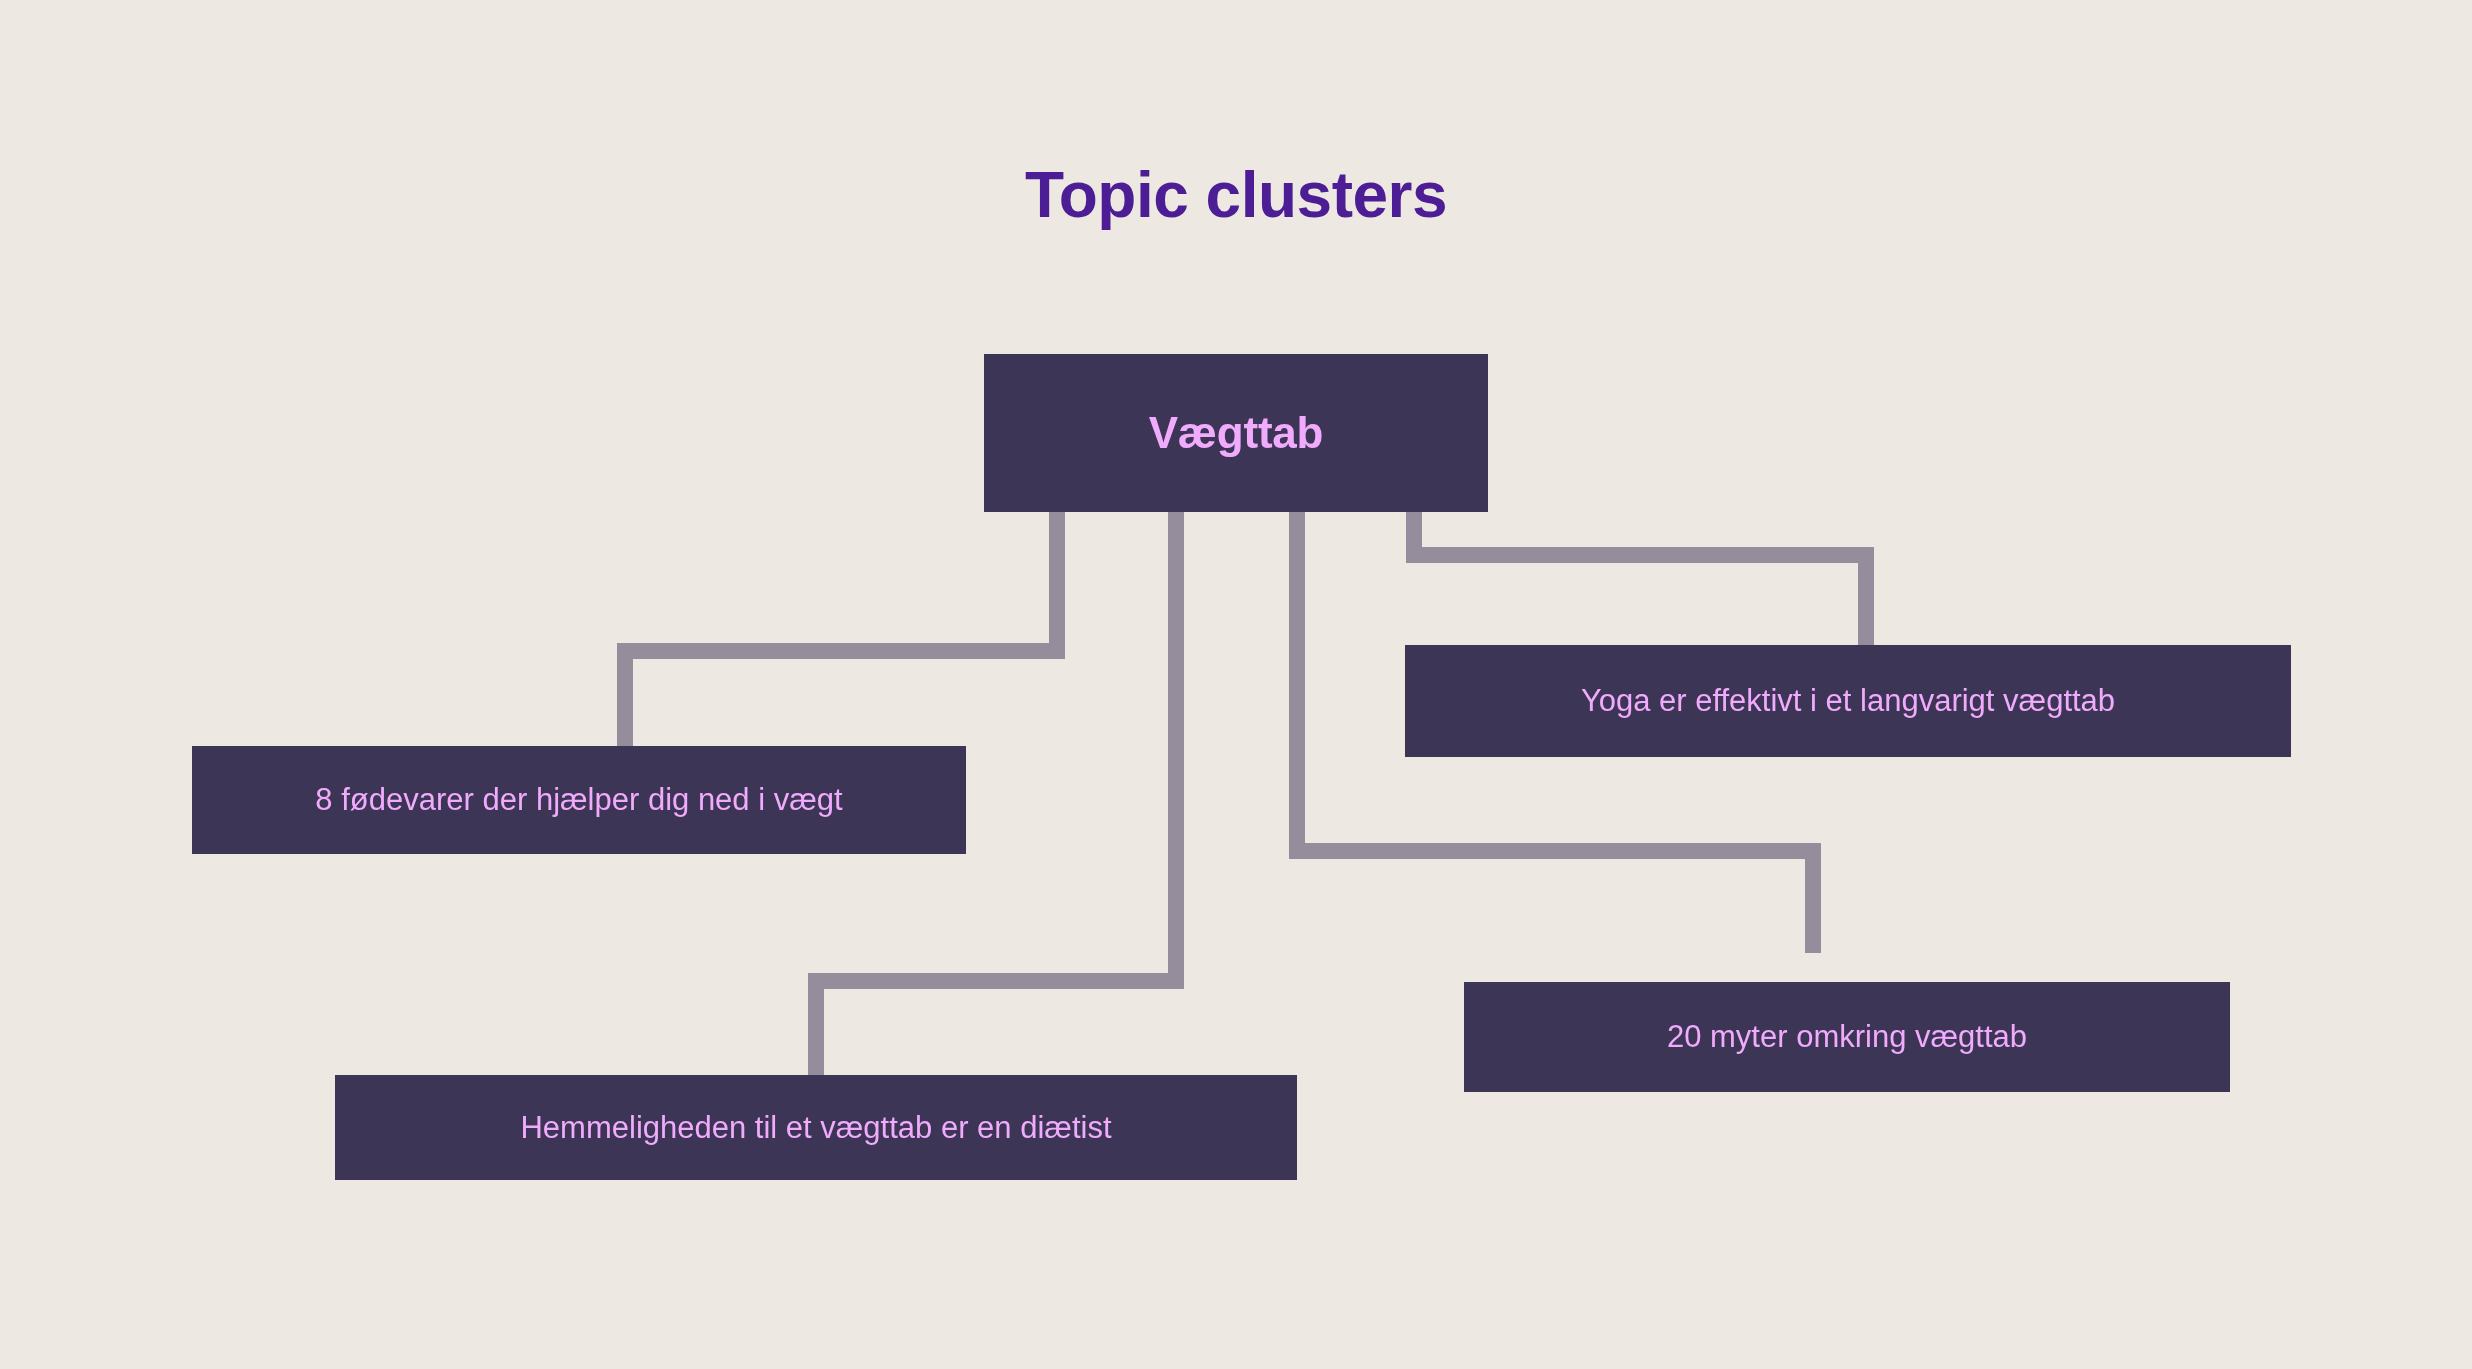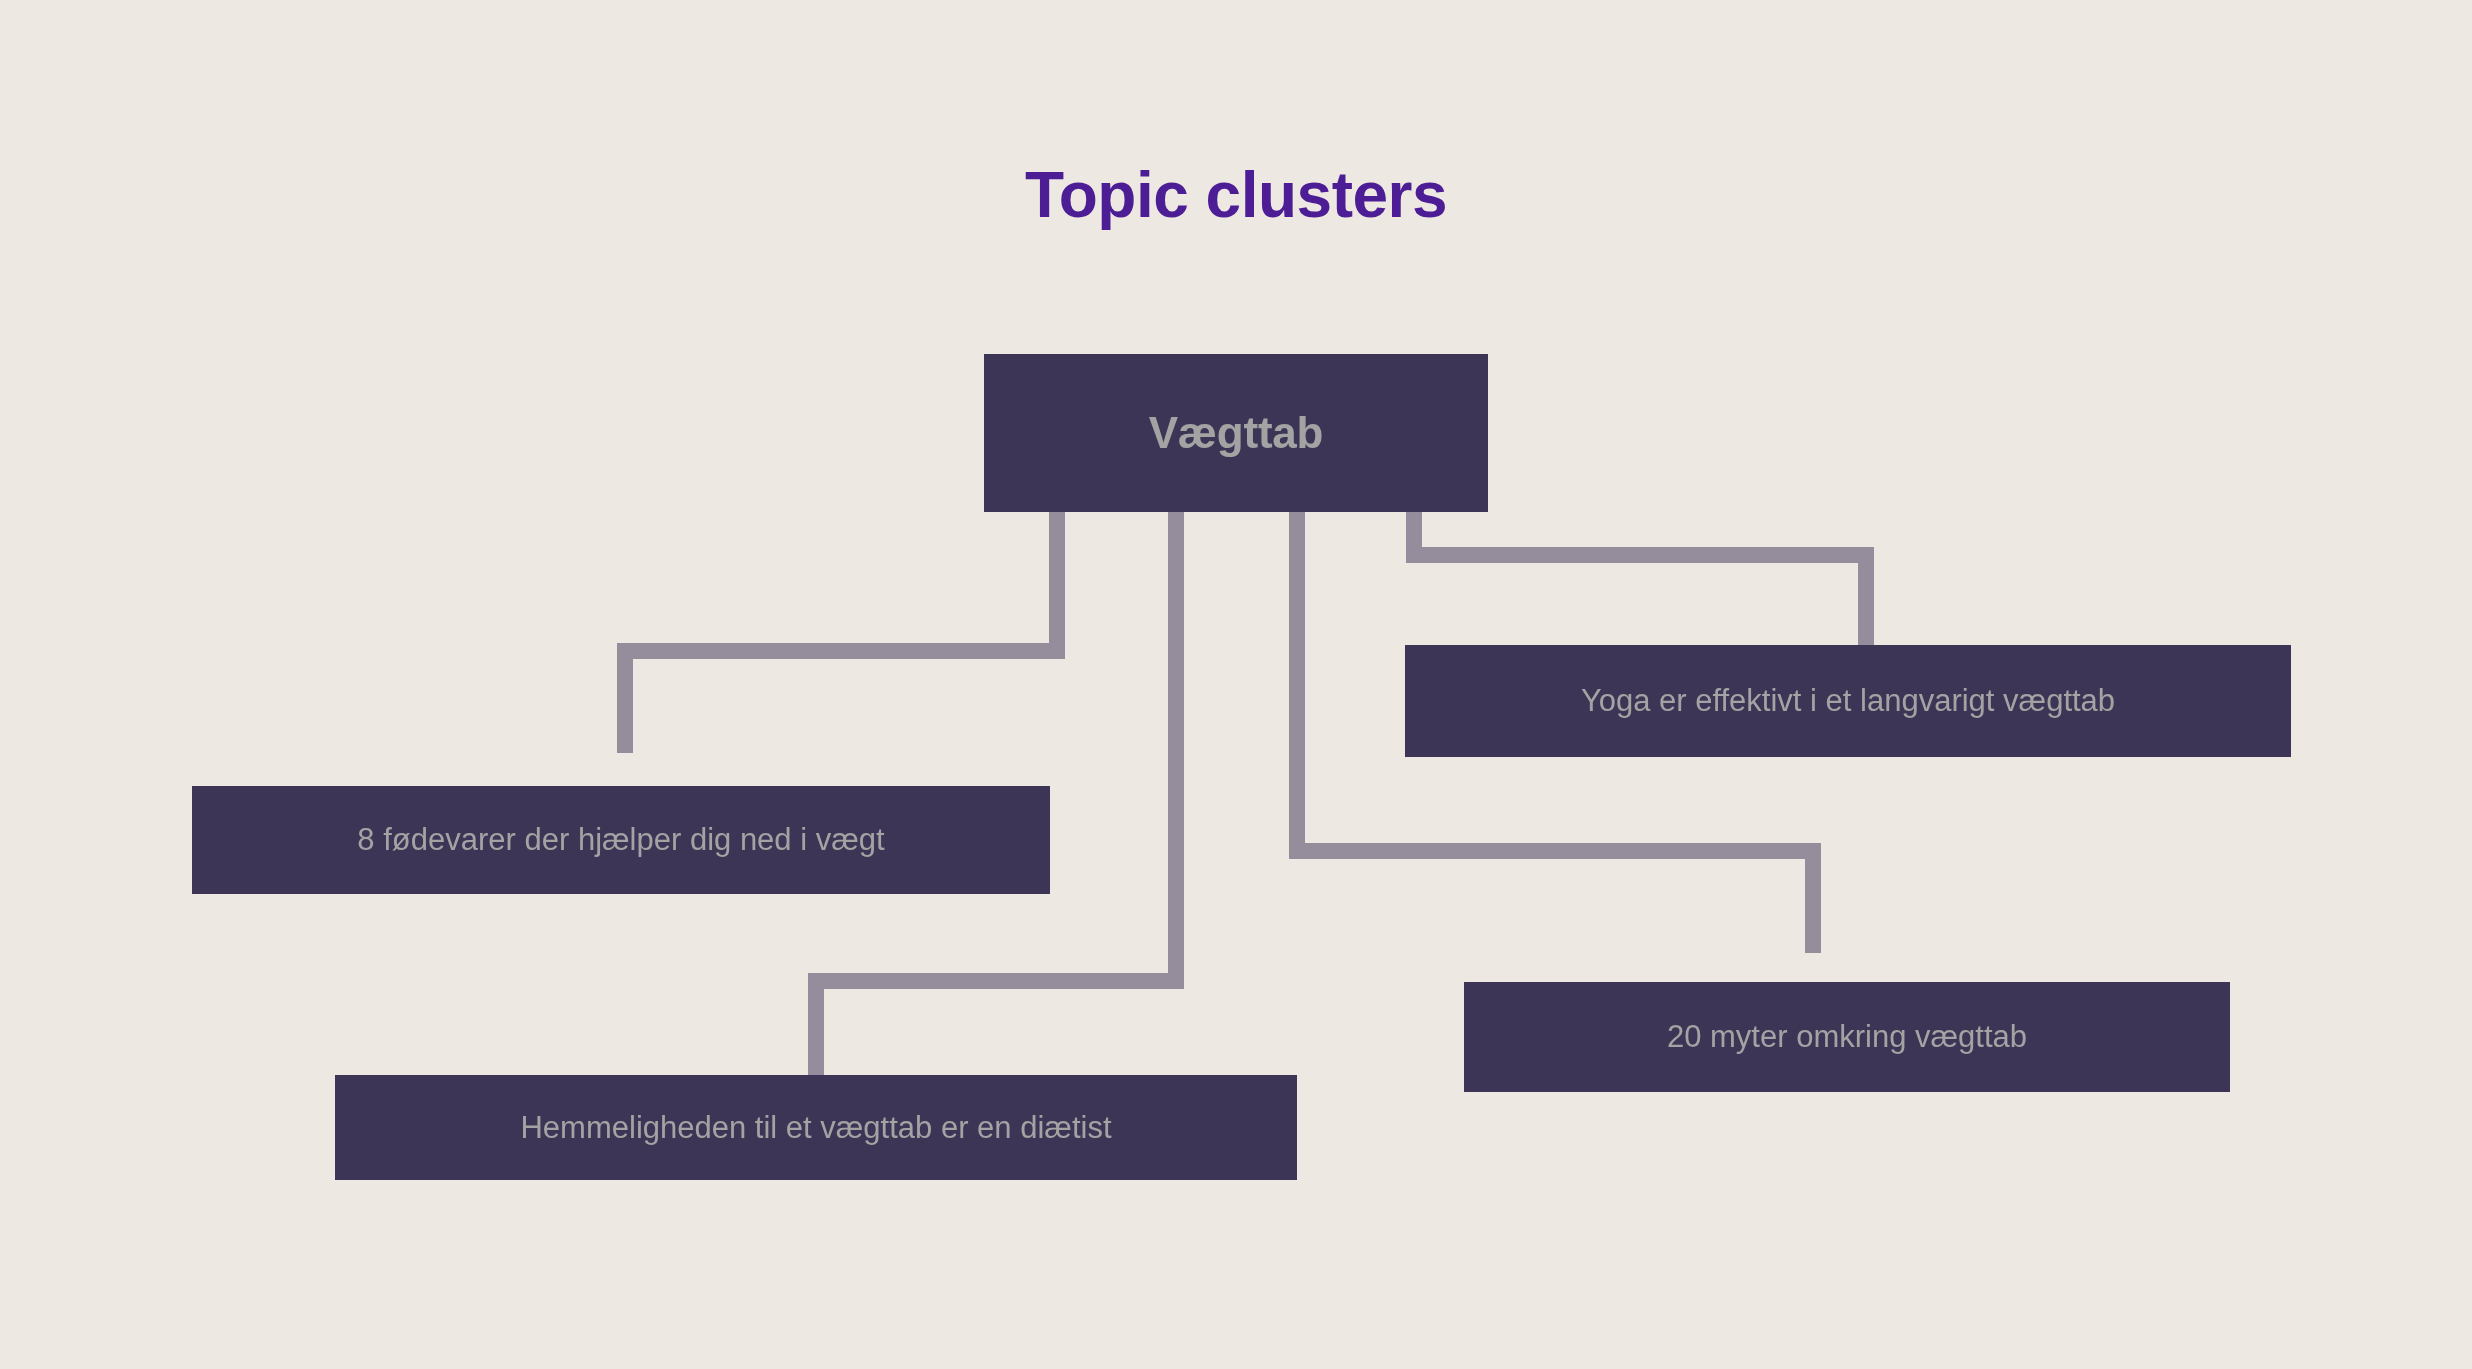--- a/index.html
+++ b/index.html
@@ -18,42 +18,42 @@
     font-size:64px;
     font-weight:700;
     letter-spacing:-0.5px;
     color:#4c1d95;
     white-space:nowrap;
   }
 
   .node{
     position:absolute;
     background:#3D3556;
-    color:#a3a3a3;
+    color:#f0abfc;
     display:flex;
     align-items:center;
     justify-content:center;
     box-sizing:border-box;
     z-index:3;
   }
   .node .label{
     font-size:31px;
     font-weight:400;
     line-height:1.15;
     white-space:nowrap;
   }
   .node.root .label{
     font-size:44px;
     font-weight:700;
     letter-spacing:-0.2px;
   }
 
   
   #node-root   {left:984px; top:354px;  width:504px; height:158px;}
-  #node-foods  {left:192px; top:786px;  width:858px; height:108px;}
+  #node-foods  {left:192px; top:746px;  width:774px; height:108px;}
   #node-secret {left:335px; top:1075px; width:962px; height:105px;}
   #node-yoga   {left:1405px;top:645px;  width:886px; height:112px;}
   #node-myths  {left:1464px;top:982px;  width:766px; height:110px;}
 
   
   .conn{position:absolute;background:#958C9C;z-index:1;}
 </style>
 </head>
 <body>
 

